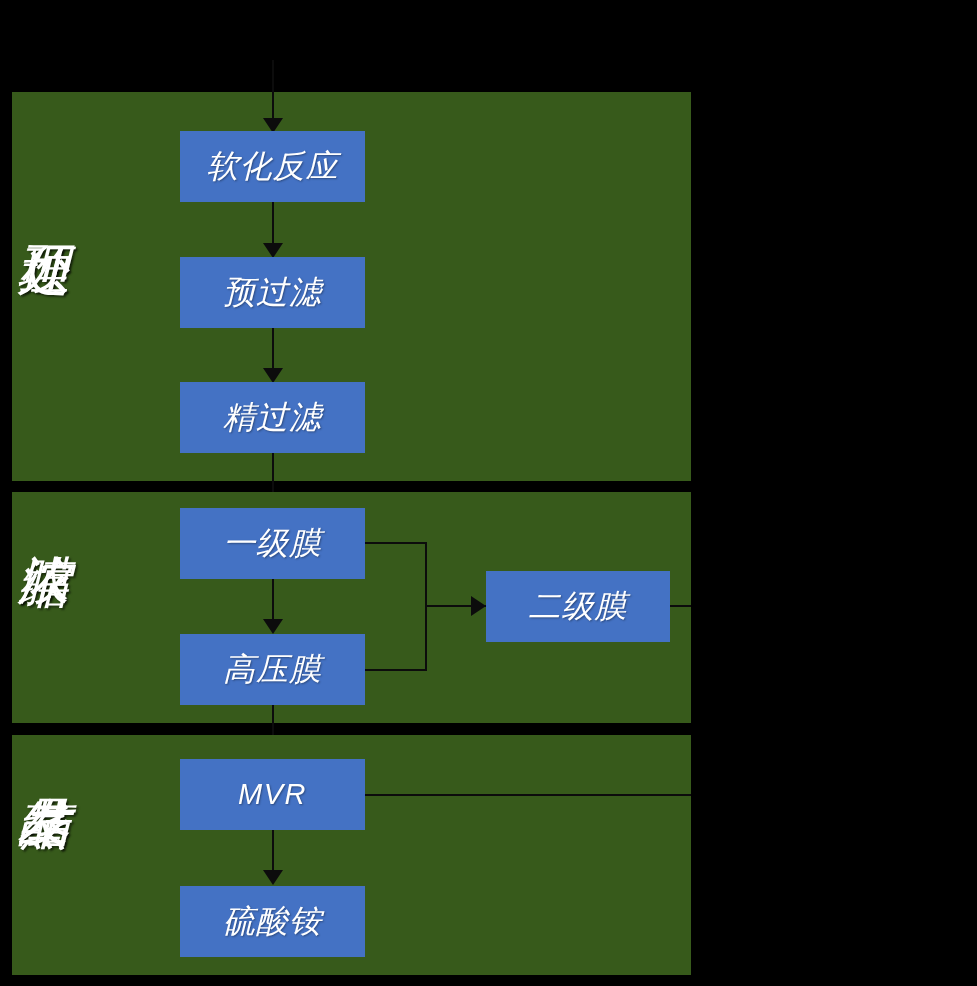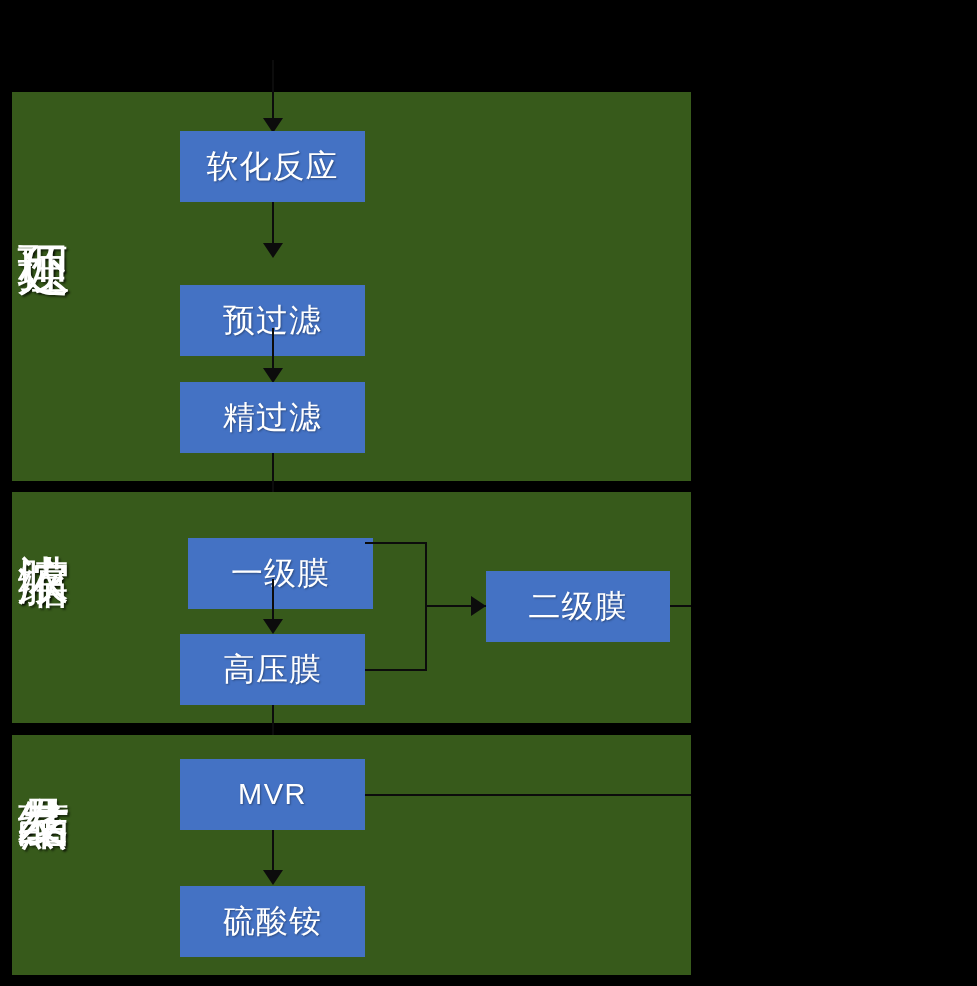--- a/index.html
+++ b/index.html
@@ -10,20 +10,21 @@
   }
   body {
     font-family: "Liberation Sans", "DejaVu Sans", sans-serif;
   }
   #canvas {
     position: relative;
     width: 977px;
     height: 986px;
     background: #000000;
     overflow: hidden;
+    font-style: italic;
   }
   .panel {
     position: absolute;
     background: #375A1B;
   }
   .panel-label {
     position: absolute;
     color: #FFFFFF;
     font-size: 52px;
     line-height: 62px;
@@ -84,35 +85,35 @@
   <div class="panel-label" style="left:19px; top:204px; width:56px; height:190px;">预处理</div>
 
   <div class="vline" style="left:272px; top:60px; height:64px;"></div>
   <div class="arrowhead-down" style="left:263px; top:118px;"></div>
 
   <div class="node" style="left:180px; top:131px; width:185px; height:71px;">软化反应</div>
 
   <div class="vline" style="left:272px; top:202px; height:50px;"></div>
   <div class="arrowhead-down" style="left:263px; top:243px;"></div>
 
-  <div class="node" style="left:180px; top:257px; width:185px; height:71px;margin-top:28px;">预过滤</div>
+  <div class="node" style="left:180px; top:257px; width:185px; height:71px;">预过滤</div>
 
   <div class="vline" style="left:272px; top:328px; height:50px;"></div>
   <div class="arrowhead-down" style="left:263px; top:368px;"></div>
 
   <div class="node" style="left:180px; top:382px; width:185px; height:71px;text-align:center;">精过滤</div>
 
   <div class="vline" style="left:272px; top:453px; height:51px;"></div>
   <div class="arrowhead-down" style="left:263px; top:494px;"></div>
 
   <div class="panel" style="left:12px; top:492px; width:679px; height:231px;"></div>
 
   <div class="panel-label" style="left:19px; top:514px; width:56px; height:190px;">膜浓缩</div>
 
-  <div class="node" style="left:188px; top:508px; width:185px; height:71px;margin-top:30px;">一级膜</div>
+  <div class="node" style="left:180px; top:508px; width:185px; height:71px;">一级膜</div>
 
   <div class="vline" style="left:272px; top:579px; height:41px;"></div>
   <div class="arrowhead-down" style="left:263px; top:619px;"></div>
 
   <div class="node" style="left:180px; top:634px; width:185px; height:71px;">高压膜</div>
 
   <div class="hline" style="left:365px; top:542px; width:62px;"></div>
   <div class="hline" style="left:365px; top:669px; width:62px;"></div>
   <div class="vline" style="left:425px; top:542px; height:129px;"></div>
   <div class="hline" style="left:425px; top:605px; width:61px;"></div>

